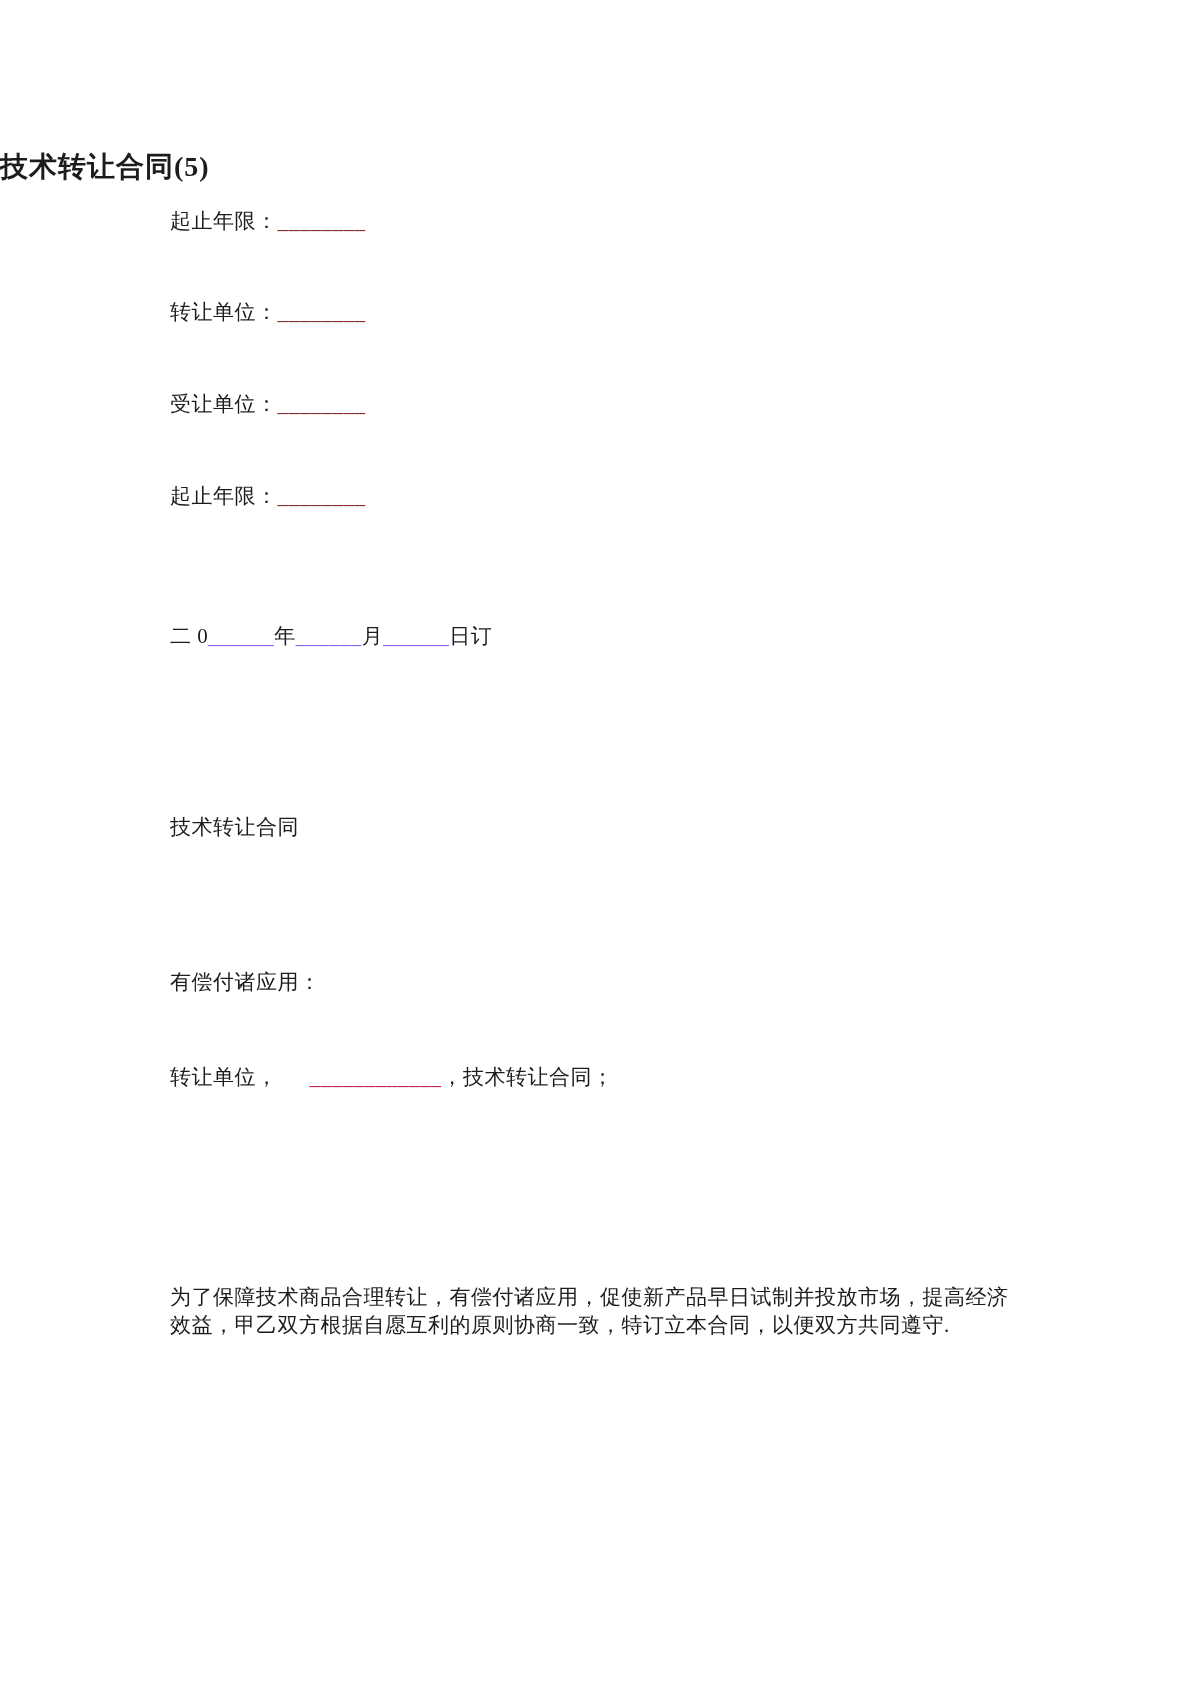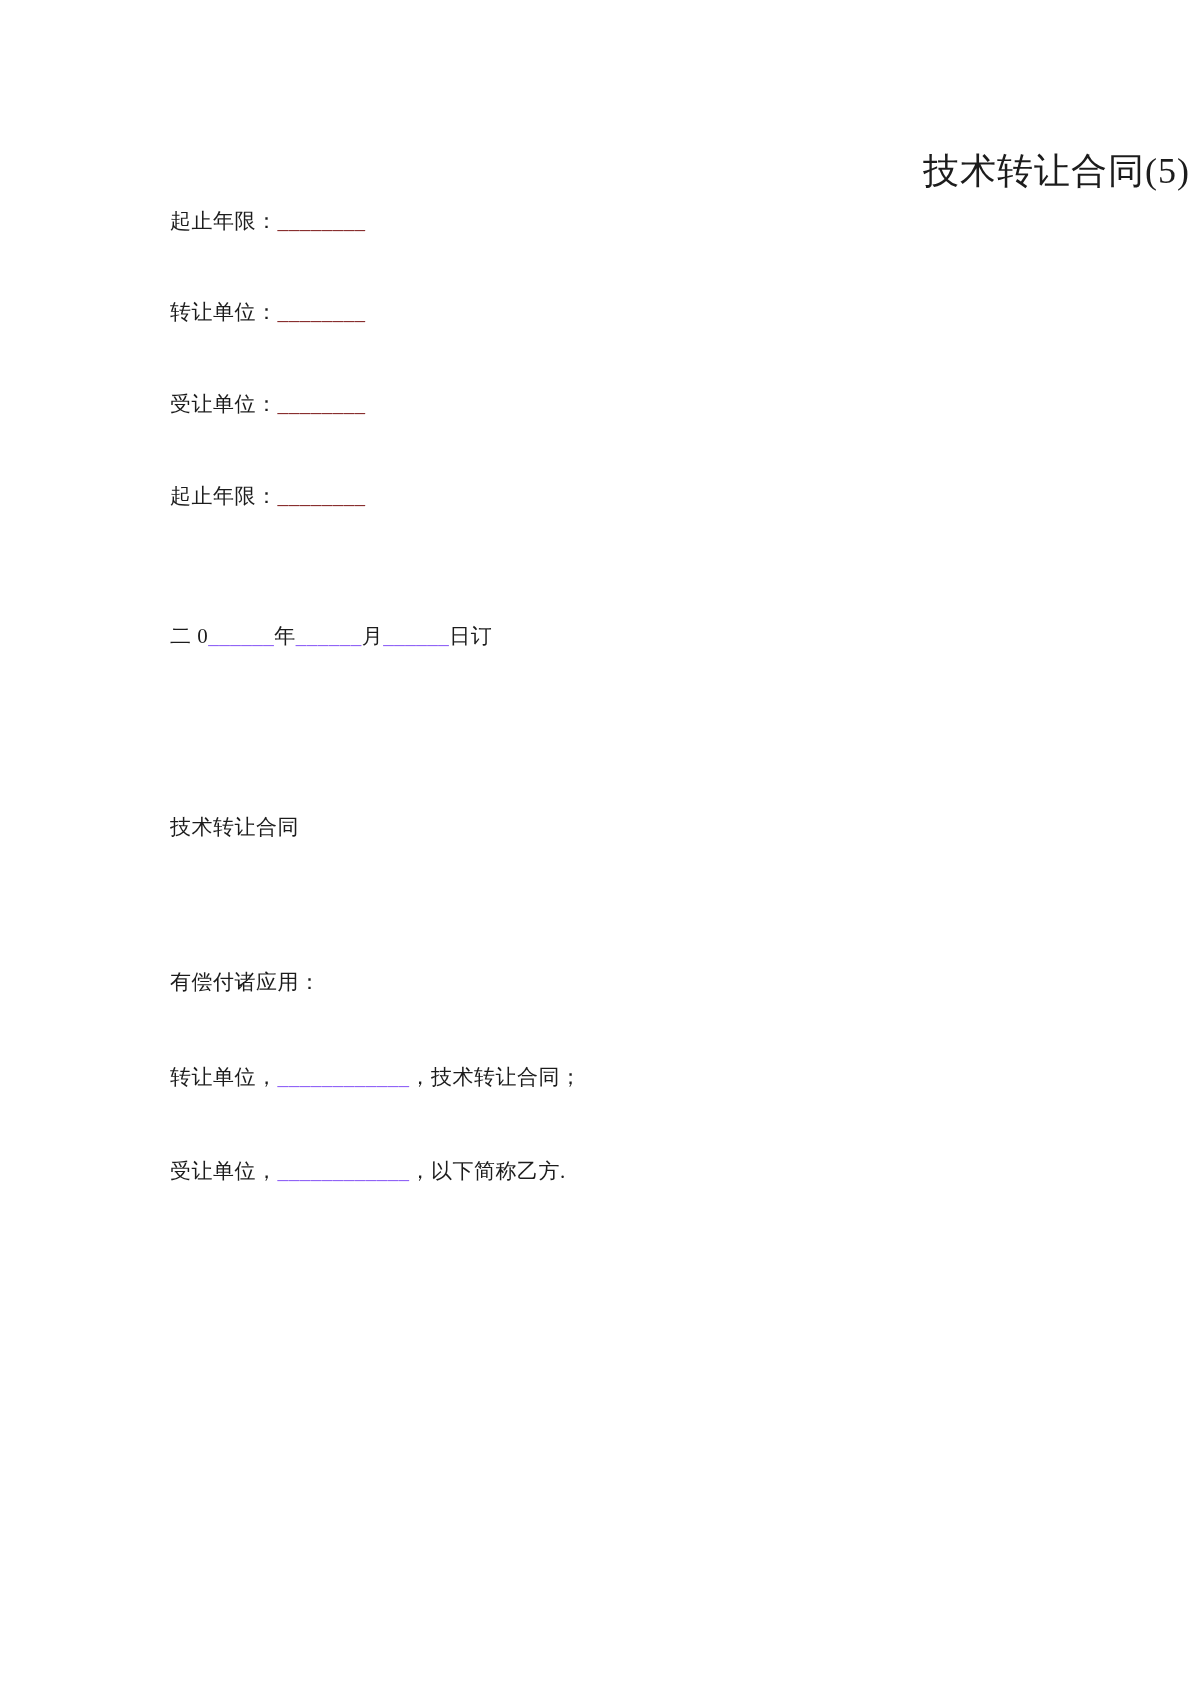--- a/index.html
+++ b/index.html
@@ -24,39 +24,39 @@
     line-height: 1;
     white-space: pre;
     letter-spacing: 0.5px;
   }
   .title {
     position: absolute;
     top: 153px;
     left: 0;
     width: 100%;
     margin: 0;
-    text-align: right;
-    font-size: 36px;
-    font-weight: normal;
+    text-align: left;
+    font-size: 28px;
+    font-weight: bold;
     line-height: 1;
     letter-spacing: 1px;
   }
   .para {
     position: absolute;
     left: 170px;
     width: 852px;
     margin: 0;
     font-size: 21px;
     line-height: 28px;
     letter-spacing: 0.5px;
     white-space: normal;
   }
   .blank-light { color: #7f1d1d; }
   .blank-mid   { color: #8b5cf6; }
-  .blank-dark  { color: #8b5cf6; }
+  .blank-dark  { color: #be185d; margin-left: 32px; }
 </style>
 </head>
 <body>
 
 <div class="page">
 
   <h1 class="title">技术转让合同(5)</h1>
 
   <p class="line" style="top:211px"><span>起止年限：</span><span class="blank-light">________</span></p>
 
@@ -67,17 +67,17 @@
   <p class="line" style="top:486px"><span>起止年限：</span><span class="blank-light">________</span></p>
 
   <p class="line" style="top:626px"><span>二 0</span><span class="blank-mid">______</span><span>年</span><span class="blank-mid">______</span><span>月</span><span class="blank-mid">______</span><span>日订</span></p>
 
   <p class="line" style="top:817px">技术转让合同</p>
 
   <p class="line" style="top:972px">有偿付诸应用：</p>
 
   <p class="line" style="top:1067px"><span>转让单位，</span><span class="blank-dark">____________</span><span>，技术转让合同；</span></p>
 
-  <p class="line" style="top:1161px"><span>受让单位，</span><span class="blank-dark">____________</span><span>，以下简称乙方.</span></p>
 
+  <p class="para" style="top:1283px">为了保障技术商品合理转让，有偿付诸应用，促使新产品早日试制并投放市场，提高经济效益，甲乙双方根据自愿互利的原则协商一致，特订立本合同，以便双方共同遵守.</p>
 
 
 </div>
 
 </body></html>

